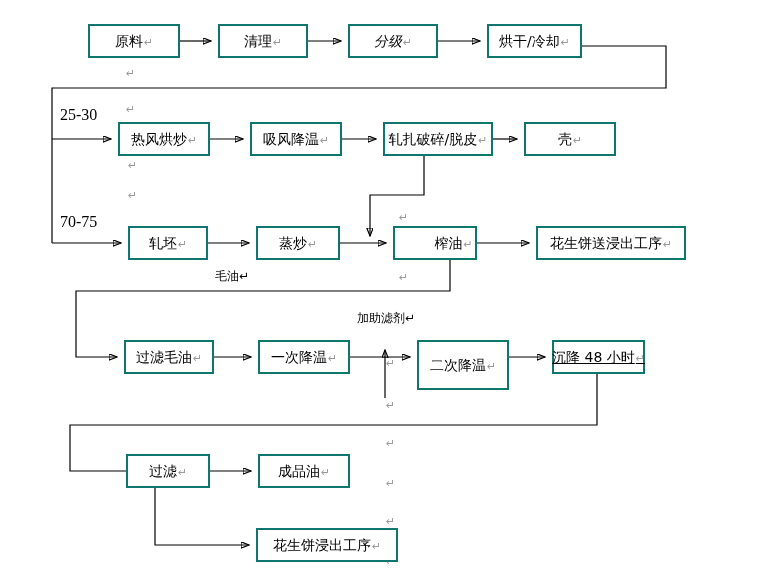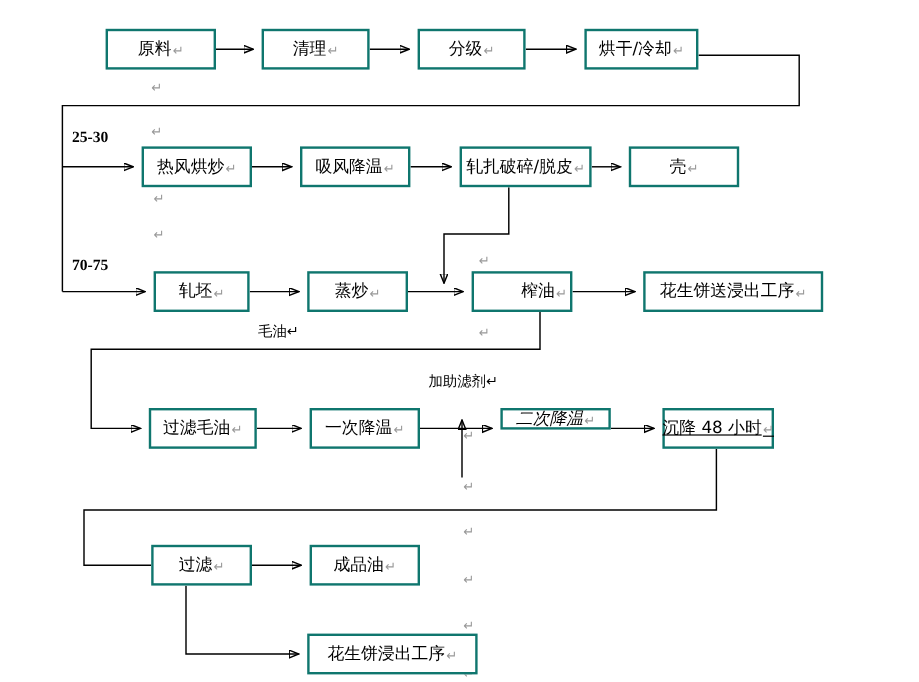--- a/index.html
+++ b/index.html
@@ -37,23 +37,22 @@
     top: 1px;
   }
   .edge-label {
     position: absolute;
     font-size: 12px;
     color: #000000;
     white-space: nowrap;
     z-index: 2;
   }
   .edge-label.small {
-    font-size: 13px;
+    font-size: 16px;
     font-family: "Liberation Serif", "DejaVu Serif", serif;
-    font-weight: bold;
   }
   .mark {
     position: absolute;
     font-size: 11px;
     color: #9a9a9a;
     line-height: 1;
     z-index: 1;
     user-select: none;
   }
   svg.wires {
@@ -119,21 +118,21 @@
   </svg>
 
   <div class="node" style="left:88px;top:24px;width:92px;height:34px;">
       <span>原料</span>
       <span class="pilcrow">↵</span>
     </div>
   <div class="node" style="left:218px;top:24px;width:90px;height:34px;">
       <span>清理</span>
       <span class="pilcrow">↵</span>
     </div>
-  <div class="node" style="left:348px;top:24px;width:90px;height:34px;">
+  <div class="node" style="left:348px;top:24px;width:90px;height:34px;font-style:italic;">
       <span>分级</span>
       <span class="pilcrow">↵</span>
     </div>
   <div class="node" style="left:487px;top:24px;width:95px;height:34px;">
       <span>烘干/冷却</span>
       <span class="pilcrow">↵</span>
     </div>
 
   <div class="node" style="left:118px;top:122px;width:92px;height:34px;">
       <span>热风烘炒</span>
@@ -170,21 +169,21 @@
     </div>
 
   <div class="node" style="left:124px;top:340px;width:90px;height:34px;">
       <span>过滤毛油</span>
       <span class="pilcrow">↵</span>
     </div>
   <div class="node" style="left:258px;top:340px;width:92px;height:34px;">
       <span>一次降温</span>
       <span class="pilcrow">↵</span>
     </div>
-  <div class="node" style="left:417px;top:340px;width:92px;height:18px;font-style:italic;">
+  <div class="node" style="left:417px;top:340px;width:92px;height:50px;">
       <span>二次降温</span>
       <span class="pilcrow">↵</span>
     </div>
   <div class="node" style="left:552px;top:340px;width:93px;height:34px;text-decoration:underline;">
       <span>沉降 48 小时</span>
       <span class="pilcrow">↵</span>
     </div>
 
   <div class="node" style="left:126px;top:454px;width:84px;height:34px;">
       <span>过滤</span>

